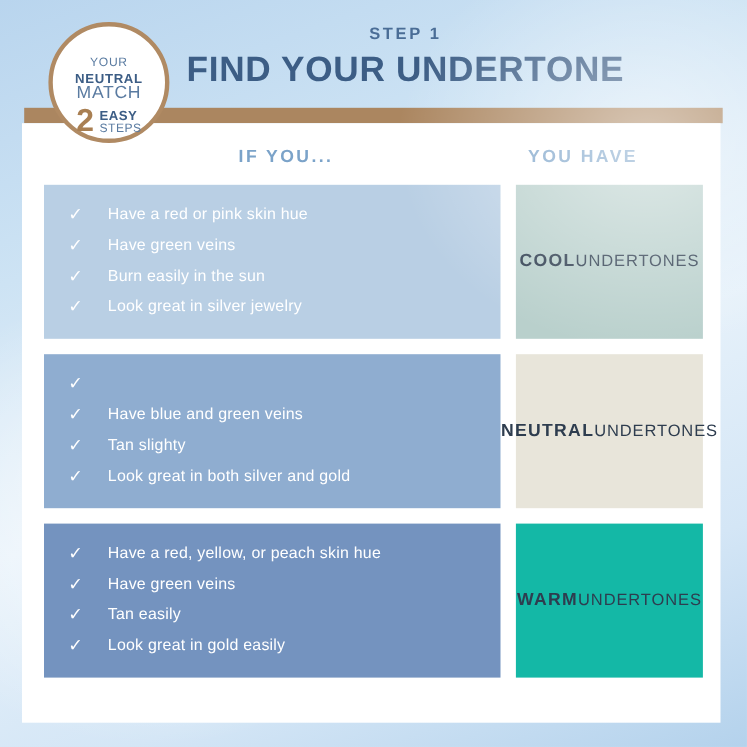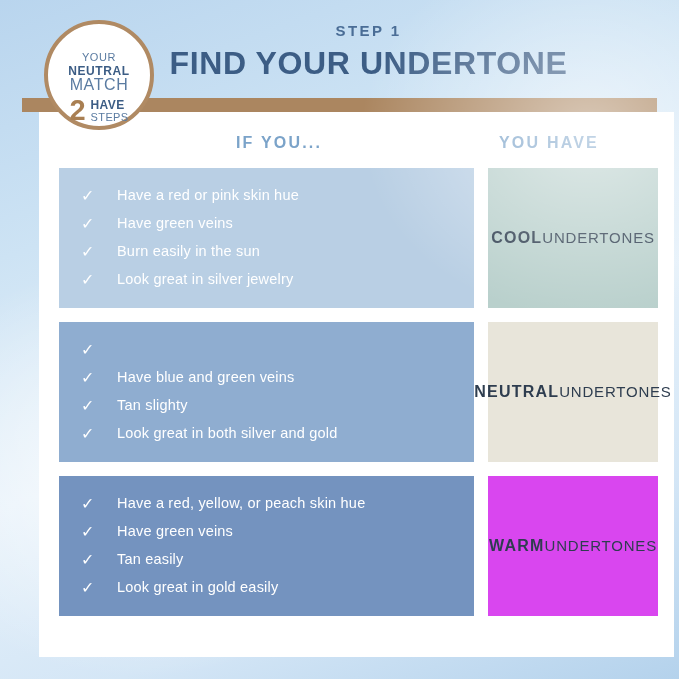--- a/index.html
+++ b/index.html
@@ -70,21 +70,21 @@
     left: 22px;
     top: 98px;
     width: 635px;
     height: 14px;
     background: #ab8660;
   }
 
   
   .card {
     position: absolute;
-    left: 39px;
+    left: 20px;
     top: 112px;
     width: 635px;
     height: 545px;
     background: #ffffff;
   }
 
   
   .badge {
     position: absolute;
     left: 44px;
@@ -310,35 +310,35 @@
           </div>
           <div class="item">
             <span class="check">✓</span>
             <span class="item-text">Tan easily</span>
           </div>
           <div class="item">
             <span class="check">✓</span>
             <span class="item-text">Look great in gold easily</span>
           </div>
         </div>
-        <div class="right-panel" id="swatch-2" style="background: #d946ef;">
+        <div class="right-panel" id="swatch-2" style="background: #14b8a6;">
           <div class="rp-title">WARM</div>
           <div class="rp-sub">UNDERTONES</div>
         </div>
       </div>
 
     </div>
   </div>
 
   <div class="badge" style="border-color: rgb(176, 138, 99);">
     <div class="line1">YOUR</div>
     <div class="line2">NEUTRAL</div>
     <div class="line3">MATCH</div>
     <div class="bottom">
       <span class="num">2</span>
       <span class="two-lines">
-        <div class="a">HAVE</div>
+        <div class="a">EASY</div>
         <div class="b">STEPS</div>
       </span>
     </div>
   </div>
 
 </div>
 
 </body></html>

